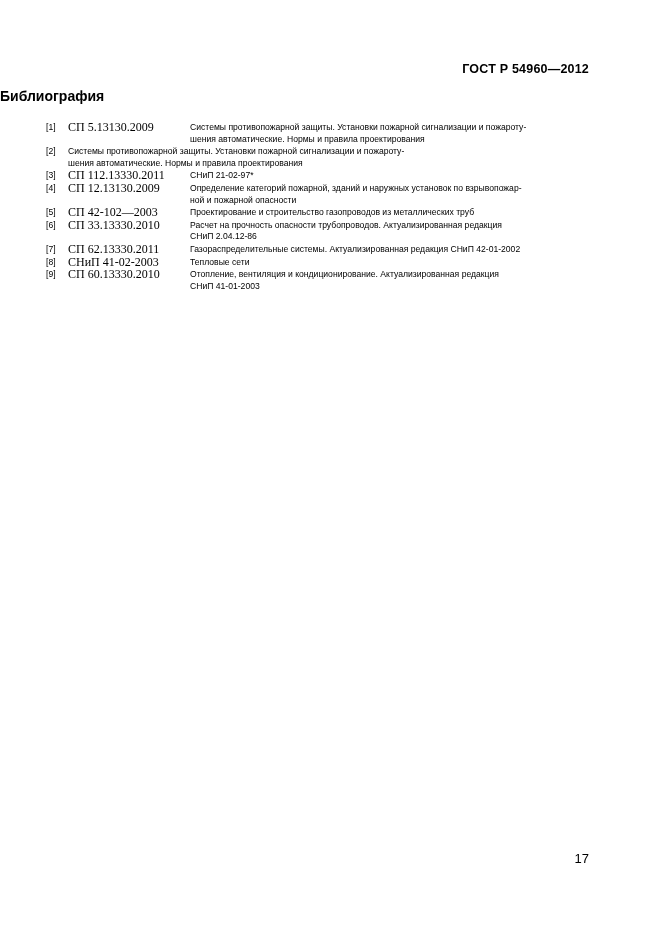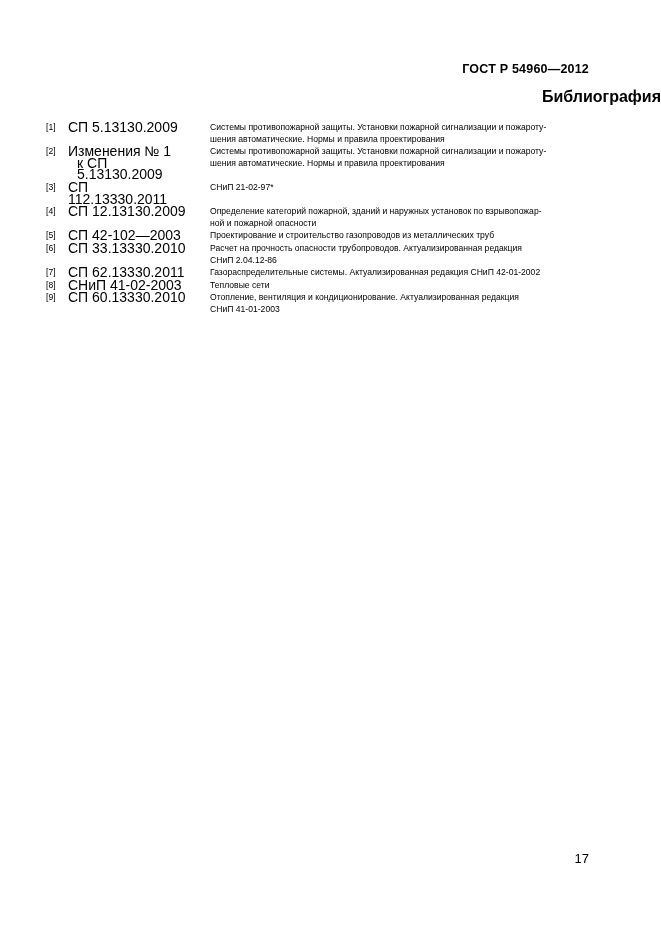--- a/index.html
+++ b/index.html
@@ -29,22 +29,22 @@
     font-size: 12.5px;
     font-weight: bold;
     letter-spacing: 0.2px;
     white-space: nowrap;
   }
   .doc-title {
     position: absolute;
     top: 88px;
     left: 0;
     width: 661px;
-    text-align: right;
-    font-size: 16px;
+    text-align: left;
+    font-size: 14px;
     font-weight: bold;
   }
   .biblio {
     position: absolute;
     top: 122px;
     left: 46px;
     width: 570px;
   }
   .entry {
     display: flex;
@@ -54,37 +54,37 @@
   .entry-num {
     width: 22px;
     flex: 0 0 22px;
     font-size: 8.6px;
     line-height: 11.6px;
     white-space: nowrap;
   }
   .entry-code {
     width: 122px;
     flex: 0 0 122px;
-    font-size: 14px;
+    font-size: 12px;
     line-height: 11.6px;
+    font-family: Liberation Serif, serif;
   }
   .entry-code .code-line2 {
     display: block;
     padding-left: 9px;
   }
   .entry-desc {
     flex: 1 1 auto;
     font-size: 8.6px;
     line-height: 11.6px;
     text-align: justify;
     text-justify: inter-word;
   }
   .entry-desc .desc-line {
     display: block;
-    margin-left: 20px;
   }
   .page-number {
     position: absolute;
     bottom: 70px;
     right: 72px;
     font-size: 13px;
   }
 </style>
 </head>
 <body>
@@ -99,21 +99,20 @@
       <div class="entry">
         <div class="entry-num">[1]</div>
         <div class="entry-code"><span>СП 5.13130.2009</span></div>
         <div class="entry-desc">
           <span class="desc-line">Системы противопожарной защиты. Установки пожарной сигнализации и пожароту-</span>
           <span class="desc-line">шения автоматические. Нормы и правила проектирования</span>
         </div>
       </div>
       <div class="entry">
         <div class="entry-num">[2]</div>
-        <div class="entry-code"><span>Изменения № 1</span><span class="code-line2">к СП 5.13130.2009</span></div>
         <div class="entry-desc">
           <span class="desc-line">Системы противопожарной защиты. Установки пожарной сигнализации и пожароту-</span>
           <span class="desc-line">шения автоматические. Нормы и правила проектирования</span>
         </div>
       </div>
       <div class="entry">
         <div class="entry-num">[3]</div>
         <div class="entry-code"><span>СП 112.13330.2011</span></div>
         <div class="entry-desc">
           <span class="desc-line">СНиП 21-02-97*</span>

